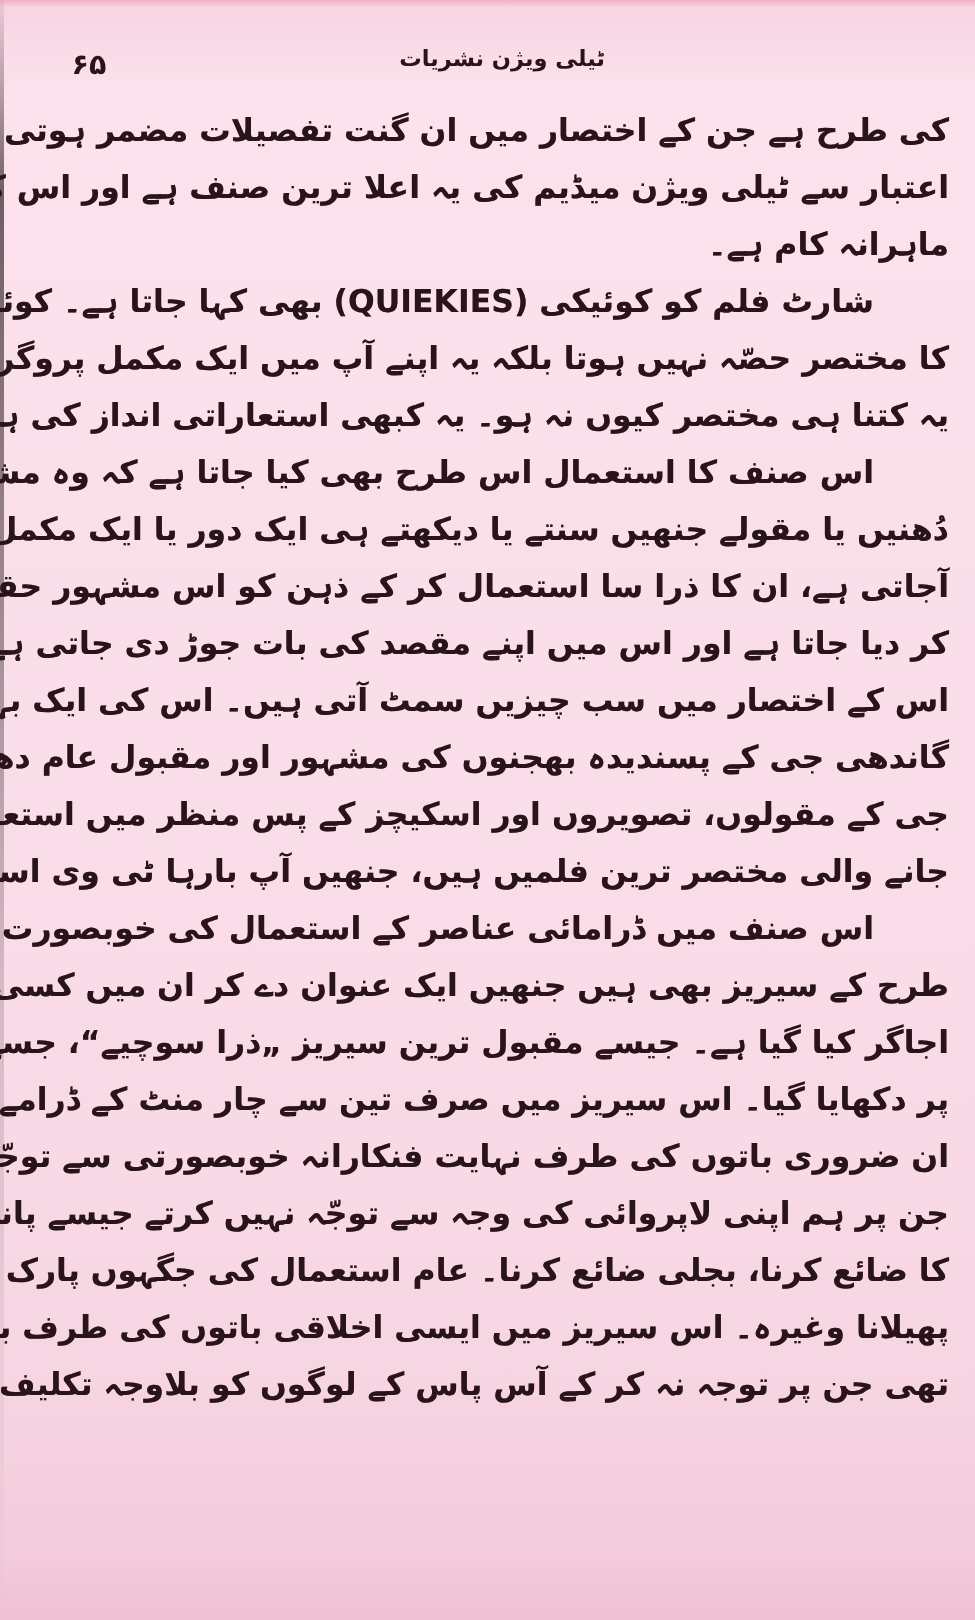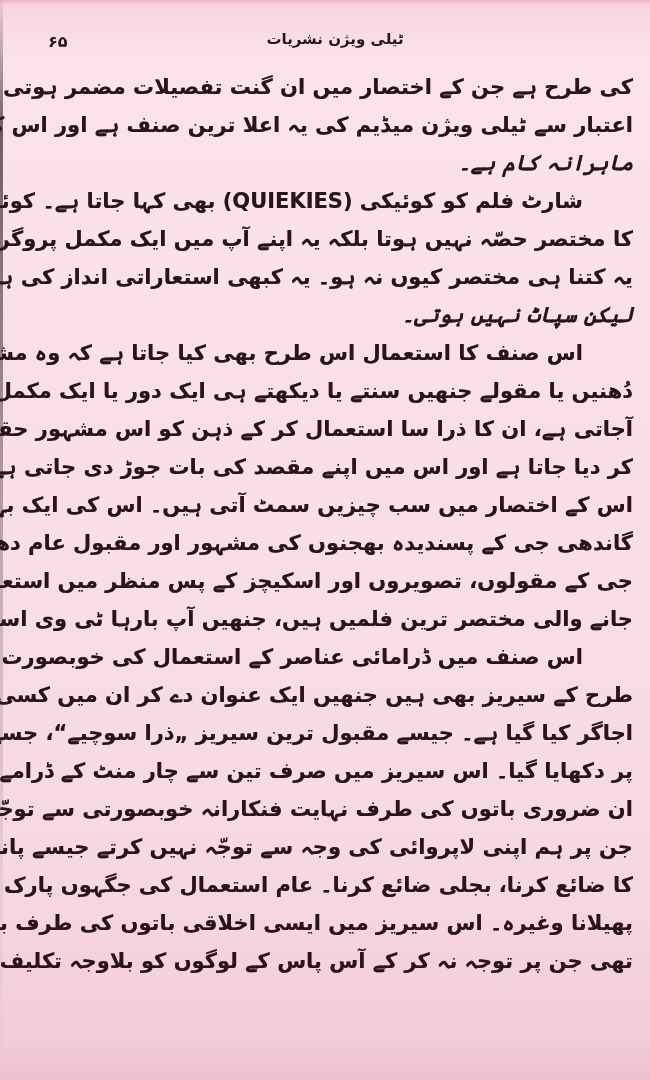--- a/index.html
+++ b/index.html
@@ -37,21 +37,21 @@
     pointer-events: none;
   }
   .header {
     position: absolute;
     top: 24px; left: 0; right: 0;
     height: 46px;
   }
   .pagenum {
     position: absolute;
     left: 48px; top: 8px;
-    font-size: 16px;
+    font-size: 19px;
     font-weight: 700;
     direction: rtl;
     text-align: center;
   }
   .title {
     text-align: center;
     font-size: 15px;
     font-weight: 700;
     direction: rtl;
     letter-spacing: 0.5px;
@@ -70,21 +70,21 @@
     line-height: 38px;
     font-size: 21px;
     font-weight: 700;
     white-space: nowrap;
     text-align: justify;
     text-align-last: justify;
     overflow: visible;
     text-shadow: 0 0 0.4px rgba(42,20,27,0.55);
   }
   .line.indent { padding-right: 50px; }
-  .line.short  { text-align-last: right; font-style: italic; }
+  .line.short  { text-align-last: right; }
 </style>
 </head>
 <body>
 
 <div class="page">
 
   <div class="scan-edge-left"></div>
 
   <div class="header">
     <span class="pagenum">۶۵</span>
@@ -96,21 +96,20 @@
     <div class="para">
       <div class="line">کی طرح ہے جن کے اختصار میں ان گنت تفصیلات مضمر ہوتی ہیں۔ تاثر کے</div>
       <div class="line">اعتبار سے ٹیلی ویژن میڈیم کی یہ اعلا ترین صنف ہے اور اس کا بنانا ایک</div>
       <div class="line short">ماہرانہ کام ہے۔</div>
     </div>
 
     <div class="para">
       <div class="line indent">شارٹ فلم کو کوئیکی (QUIEKIES) بھی کہا جاتا ہے۔ کوئیکی کسی پروگرام</div>
       <div class="line">کا مختصر حصّہ نہیں ہوتا بلکہ یہ اپنے آپ میں ایک مکمل پروگرام ہوتا ہے چاہے</div>
       <div class="line">یہ کتنا ہی مختصر کیوں نہ ہو۔ یہ کبھی استعاراتی انداز کی ہوتی ہے کبھی بالکل واضح</div>
-      <div class="line short">لیکن سپاٹ نہیں ہوتی۔</div>
     </div>
 
     <div class="para">
       <div class="line indent">اس صنف کا استعمال اس طرح بھی کیا جاتا ہے کہ وہ مشہور چیزیں، شخصیات</div>
       <div class="line">دُھنیں یا مقولے جنھیں سنتے یا دیکھتے ہی ایک دور یا ایک مکمل فلاسفی ذہن میں</div>
       <div class="line">آجاتی ہے، ان کا ذرا سا استعمال کر کے ذہن کو اس مشہور حقیقت کی طرف متوجّہ</div>
       <div class="line">کر دیا جاتا ہے اور اس میں اپنے مقصد کی بات جوڑ دی جاتی ہے جس سے</div>
       <div class="line">اس کے اختصار میں سب چیزیں سمٹ آتی ہیں۔ اس کی ایک بہت عمدہ مثال</div>
       <div class="line">گاندھی جی کے پسندیدہ بھجنوں کی مشہور اور مقبول عام دھنوں کو گاندھی</div>
       <div class="line">جی کے مقولوں، تصویروں اور اسکیچز کے پس منظر میں استعمال کر کے بنائی</div>

